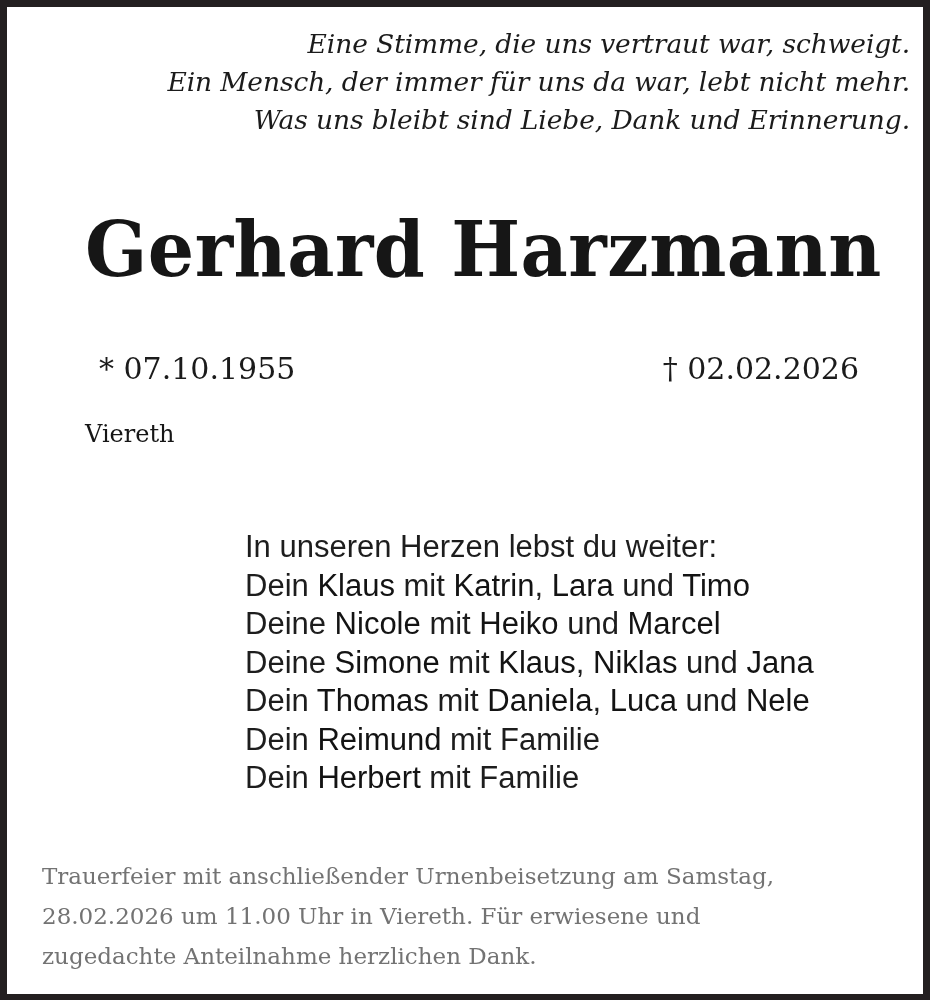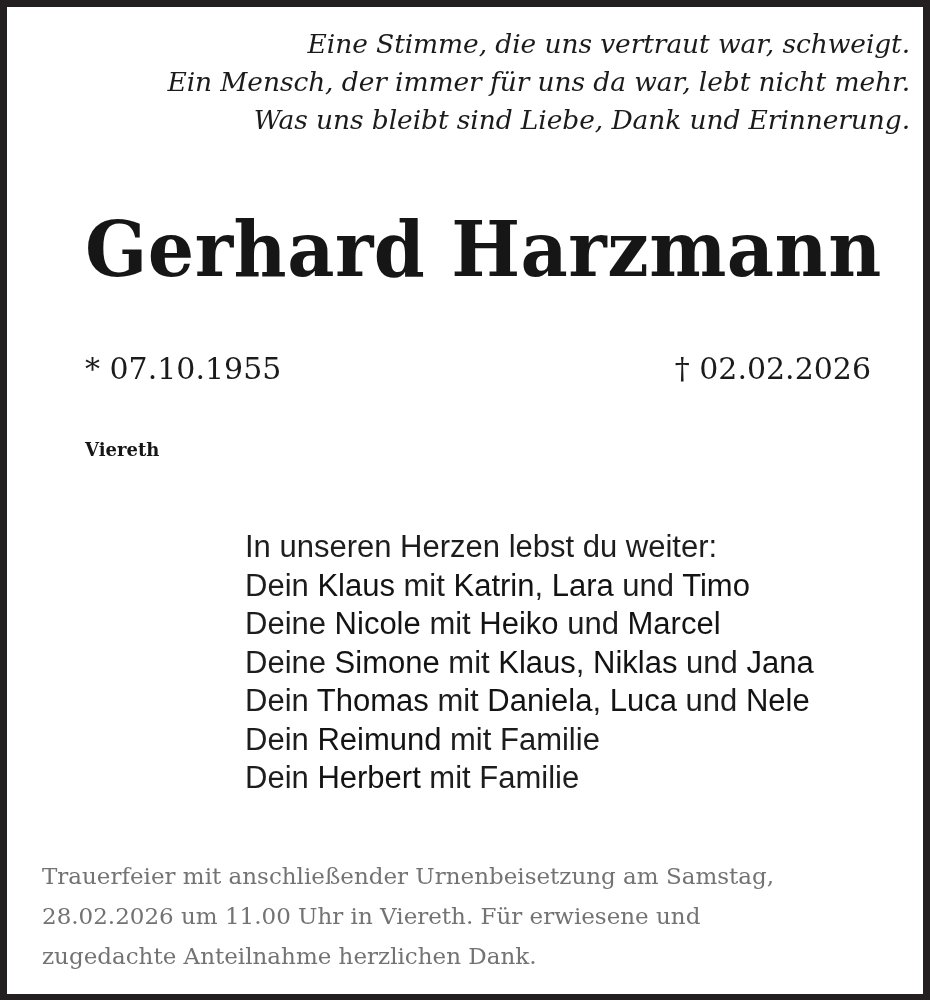--- a/index.html
+++ b/index.html
@@ -76,39 +76,39 @@
     left: 78px;
     right: 52px;
     height: 44px;
     font-family: "DejaVu Serif", "Liberation Serif", serif;
     font-size: 30px;
     line-height: 44px;
     color: #1b1b1b;
   }
   .dates .birth {
     position: absolute;
-    left: 0;
+    left: 14px;
     top: 0;
     white-space: nowrap;
   }
   .dates .death {
     position: absolute;
-    right: 0;
+    right: 12px;
     top: 0;
     white-space: nowrap;
   }
 
   
   .place {
     position: absolute;
-    top: 424px;
+    top: 408px;
     left: 78px;
     font-family: "DejaVu Serif", "Liberation Serif", serif;
-    font-weight: bold;
-    font-size: 18px;
+    font-weight: normal;
+    font-size: 24px;
     line-height: 38px;
     color: #161616;
     white-space: nowrap;
   }
 
   
   .family {
     position: absolute;
     top: 521px;
     left: 238px;

